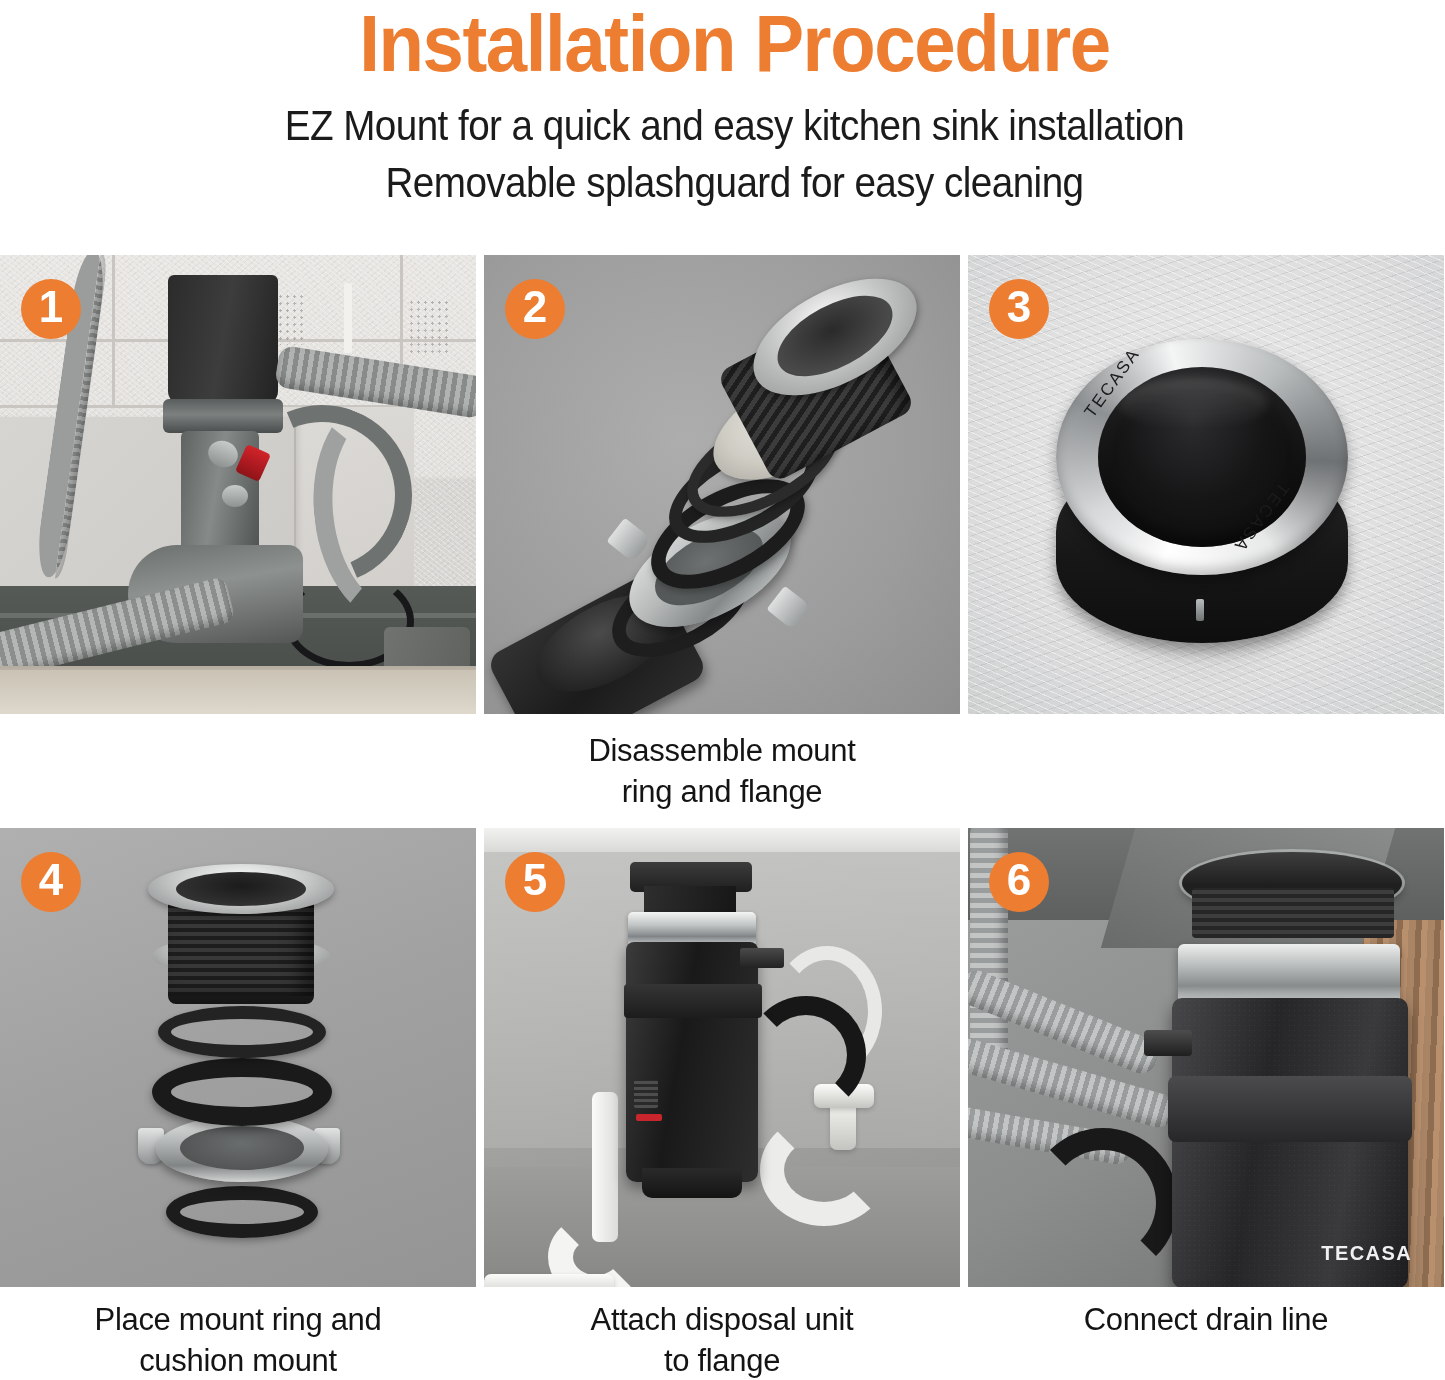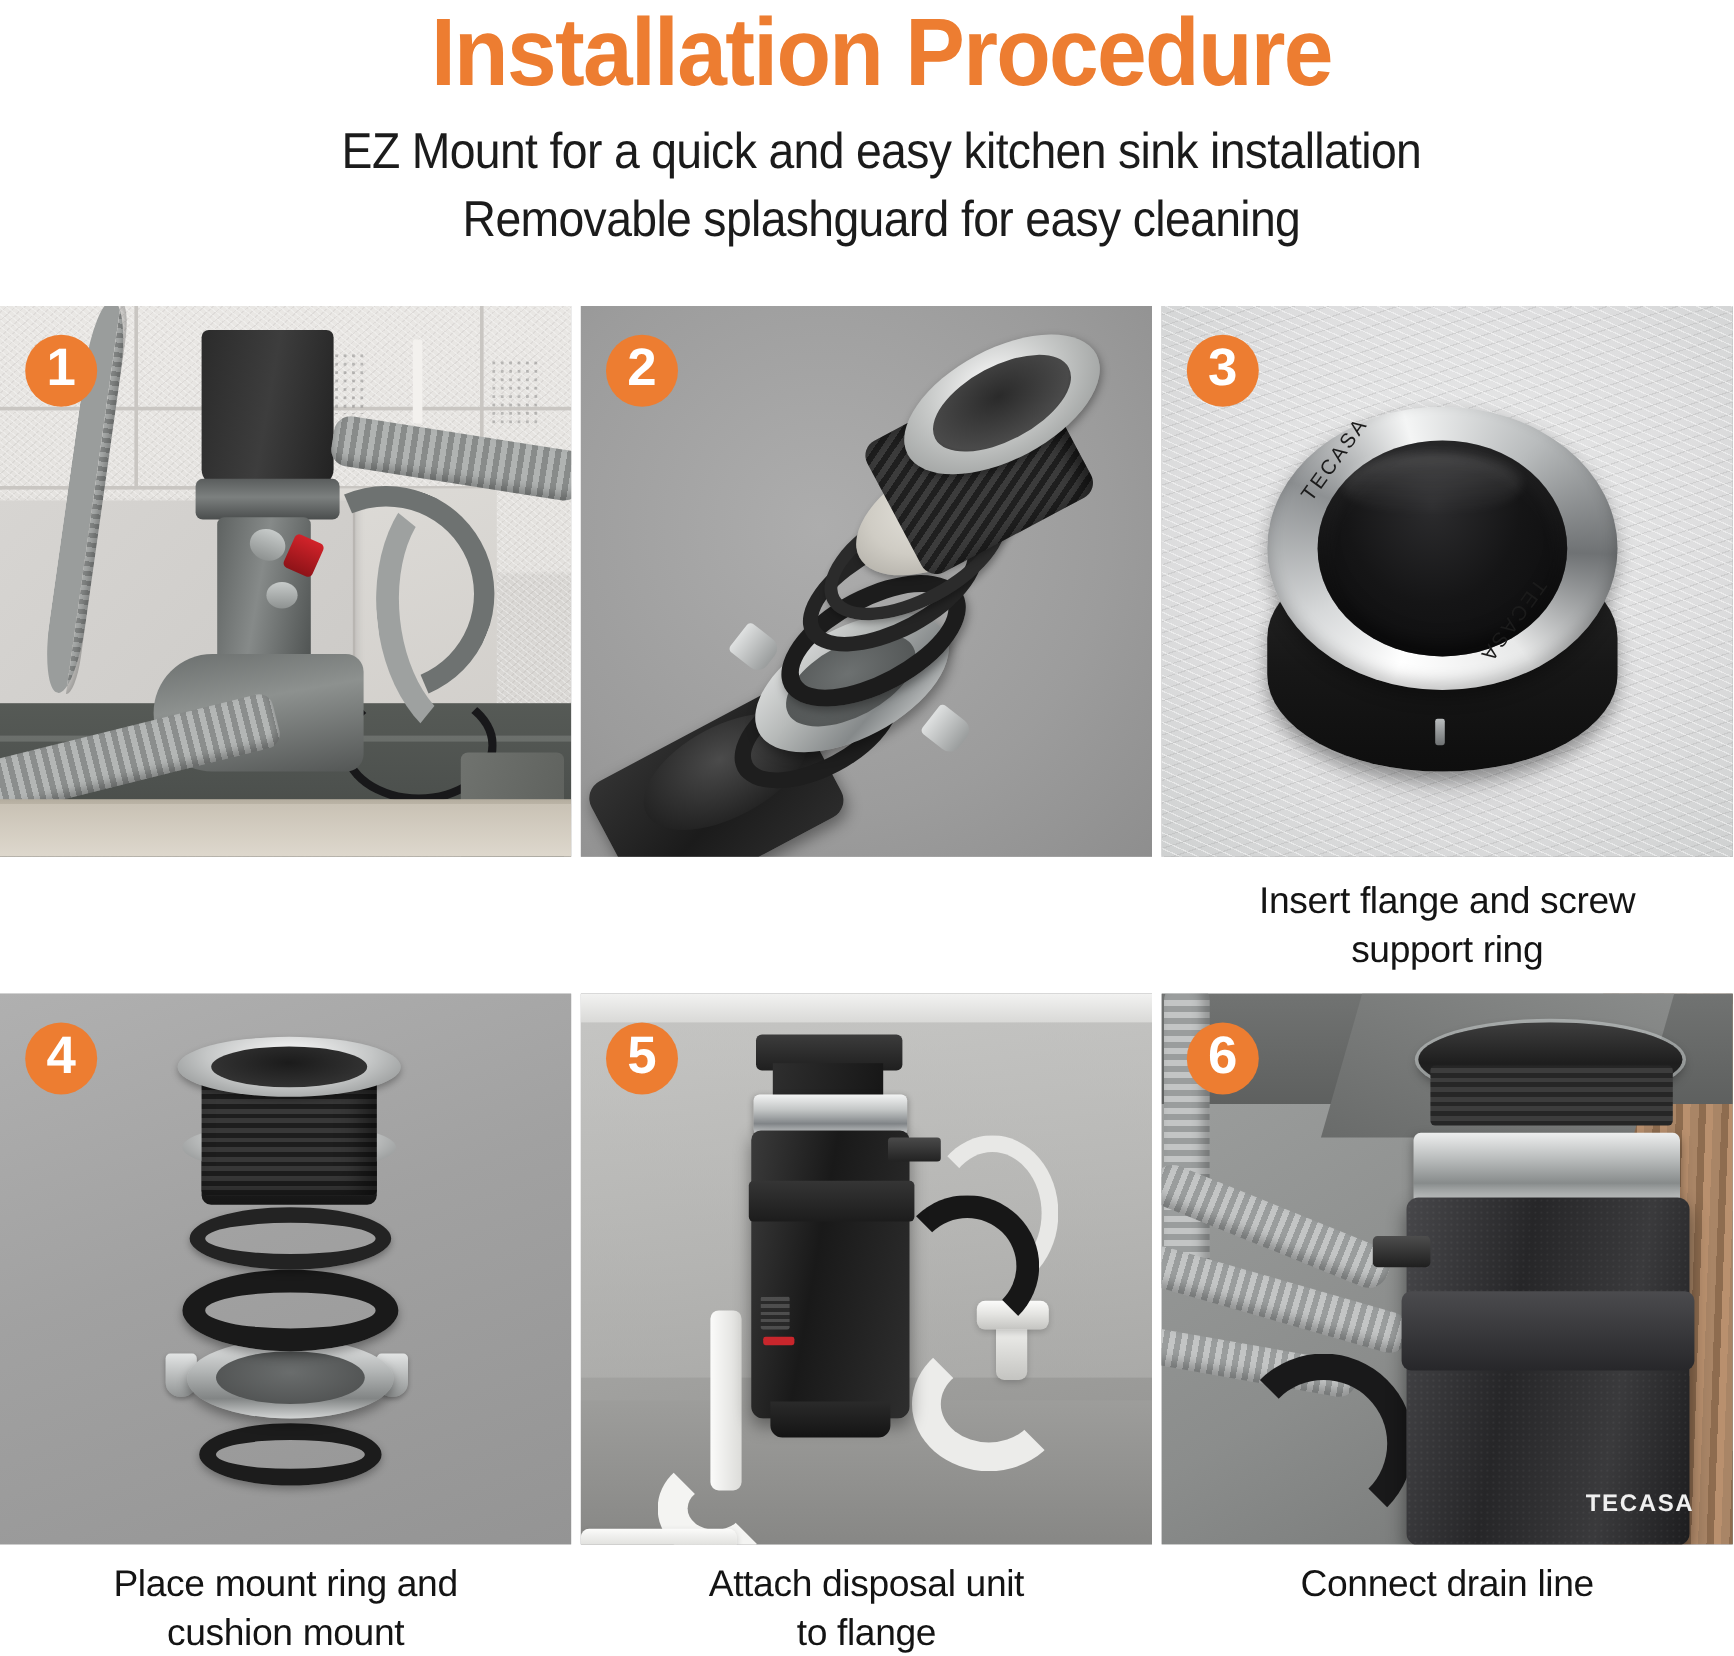--- a/index.html
+++ b/index.html
@@ -396,39 +396,39 @@
         <div class="part s2-gasket2"></div>
         <div class="part s2-gasket1"></div>
         <div class="part s2-washer"></div>
         <div class="part s2-thread"></div>
         <div class="part s2-flange-lip"></div>
         <div class="part s2-flange-inner"></div>
         <div class="badge">
           <span>2</span>
         </div>
       </div>
+      <div class="caption">Disassemble mount
+ring and flange</div>
     </div>
 
     <div class="cell">
       <div class="photo">
         <div class="s3-bg"></div>
         <div class="s3-shadow"></div>
         <div class="s3-base"></div>
         <div class="s3-screw"></div>
         <div class="s3-ring"></div>
         <div class="s3-bowl"></div>
         <div class="s3-gloss"></div>
         <div class="s3-brand a">TECASA</div>
         <div class="s3-brand b">TECASA</div>
         <div class="badge">
           <span>3</span>
         </div>
       </div>
-      <div class="caption">Insert flange and screw
-support ring</div>
     </div>
 
     <div class="cell row2">
       <div class="photo">
         <div class="s4-bg"></div>
         <div class="part s4-cush"></div>
         <div class="part s4-tab" style="left:138px;top:300px;"></div>
         <div class="part s4-tab" style="left:314px;top:300px;"></div>
         <div class="part s4-snap"></div>
         <div class="part s4-snap-in"></div>

